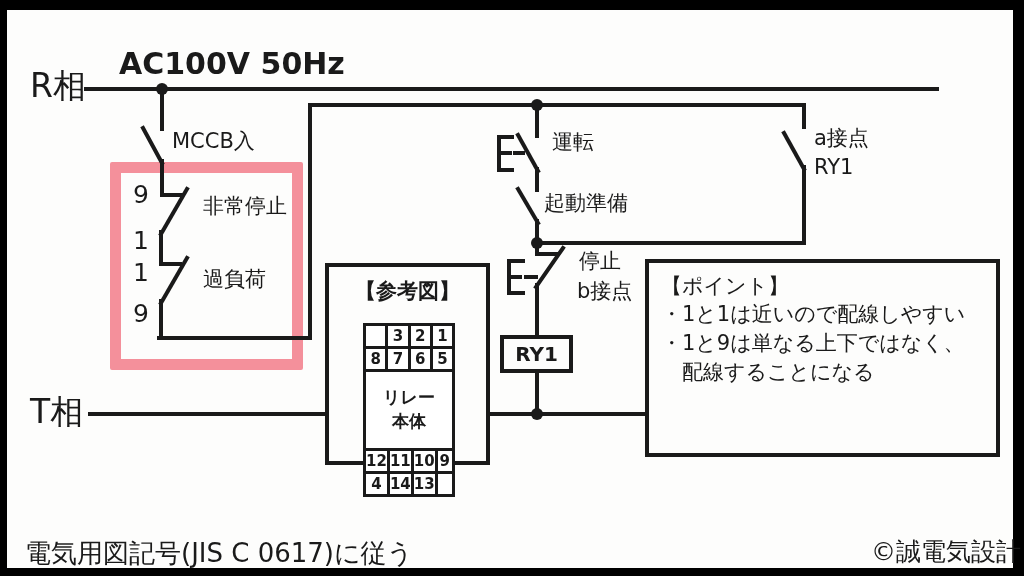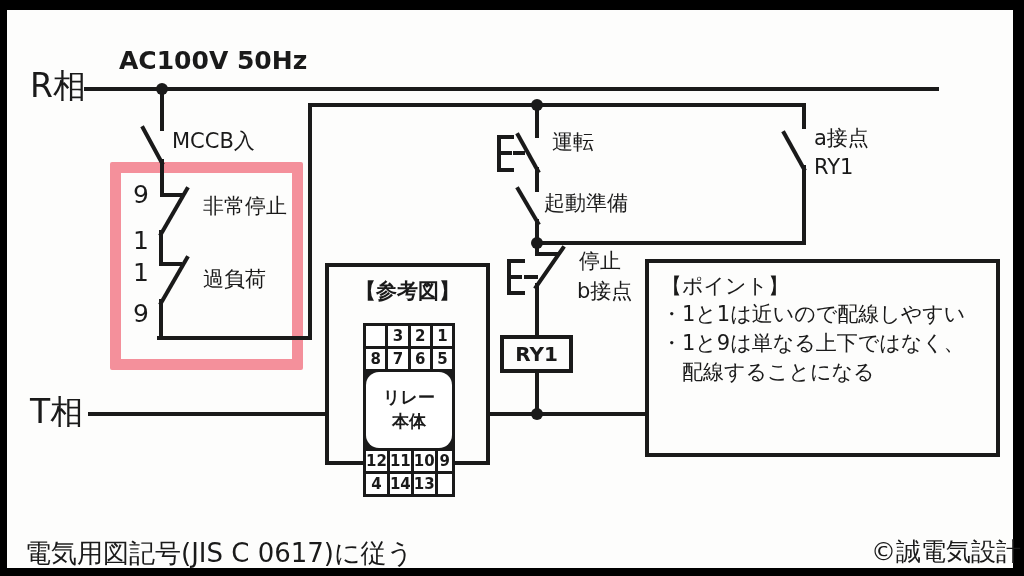--- a/index.html
+++ b/index.html
@@ -34,38 +34,38 @@
     background:#1a1a1a; padding:3px; display:flex; flex-direction:column; gap:3px;
   }
   .pin-grid { display:grid; grid-template-columns:repeat(4,1fr); gap:3px; }
   .pin-cell {
     background:#fff; height:20px; display:flex; align-items:center; justify-content:center;
     font-size:15px; font-weight:700; color:#1a1a1a;
   }
   .relay-body {
     background:#fff; flex:1; display:flex; flex-direction:column;
     align-items:center; justify-content:center; font-size:17px; font-weight:700;
-    line-height:1.4; text-align:center;border-radius:13px;
+    line-height:1.4; text-align:center;
   }
 
   .ry1-box {
     position:absolute; left:500px; top:335px; width:73px; height:38px;
     background:#fdfdfc; border:4px solid #1a1a1a;
     display:flex; align-items:center; justify-content:center;
     font-size:20px; font-weight:600;
   }
 
   .points-box {
     position:absolute; left:645px; top:259px; width:355px; height:198px;
     background:#fdfdfc; border:4px solid #1a1a1a; padding:9px 12px;
   }
   .points-title { font-size:21px; font-weight:500; line-height:28px; }
   .points-line { font-size:21px; font-weight:500; line-height:29px; white-space:pre; }
 
-  .fs-ac   { font-size:25px; font-weight:600; }
+  .fs-ac   { font-size:30px; font-weight:600; }
   .fs-phase{ font-size:33px; }
   .fs-sw   { font-size:21px; }
   .fs-pin  { font-size:25px; }
   .fs-foot { font-size:26px; }
   .fs-copy { font-size:25px; }
 </style>
 </head>
 <body>
 
 <div class="canvas"></div>

